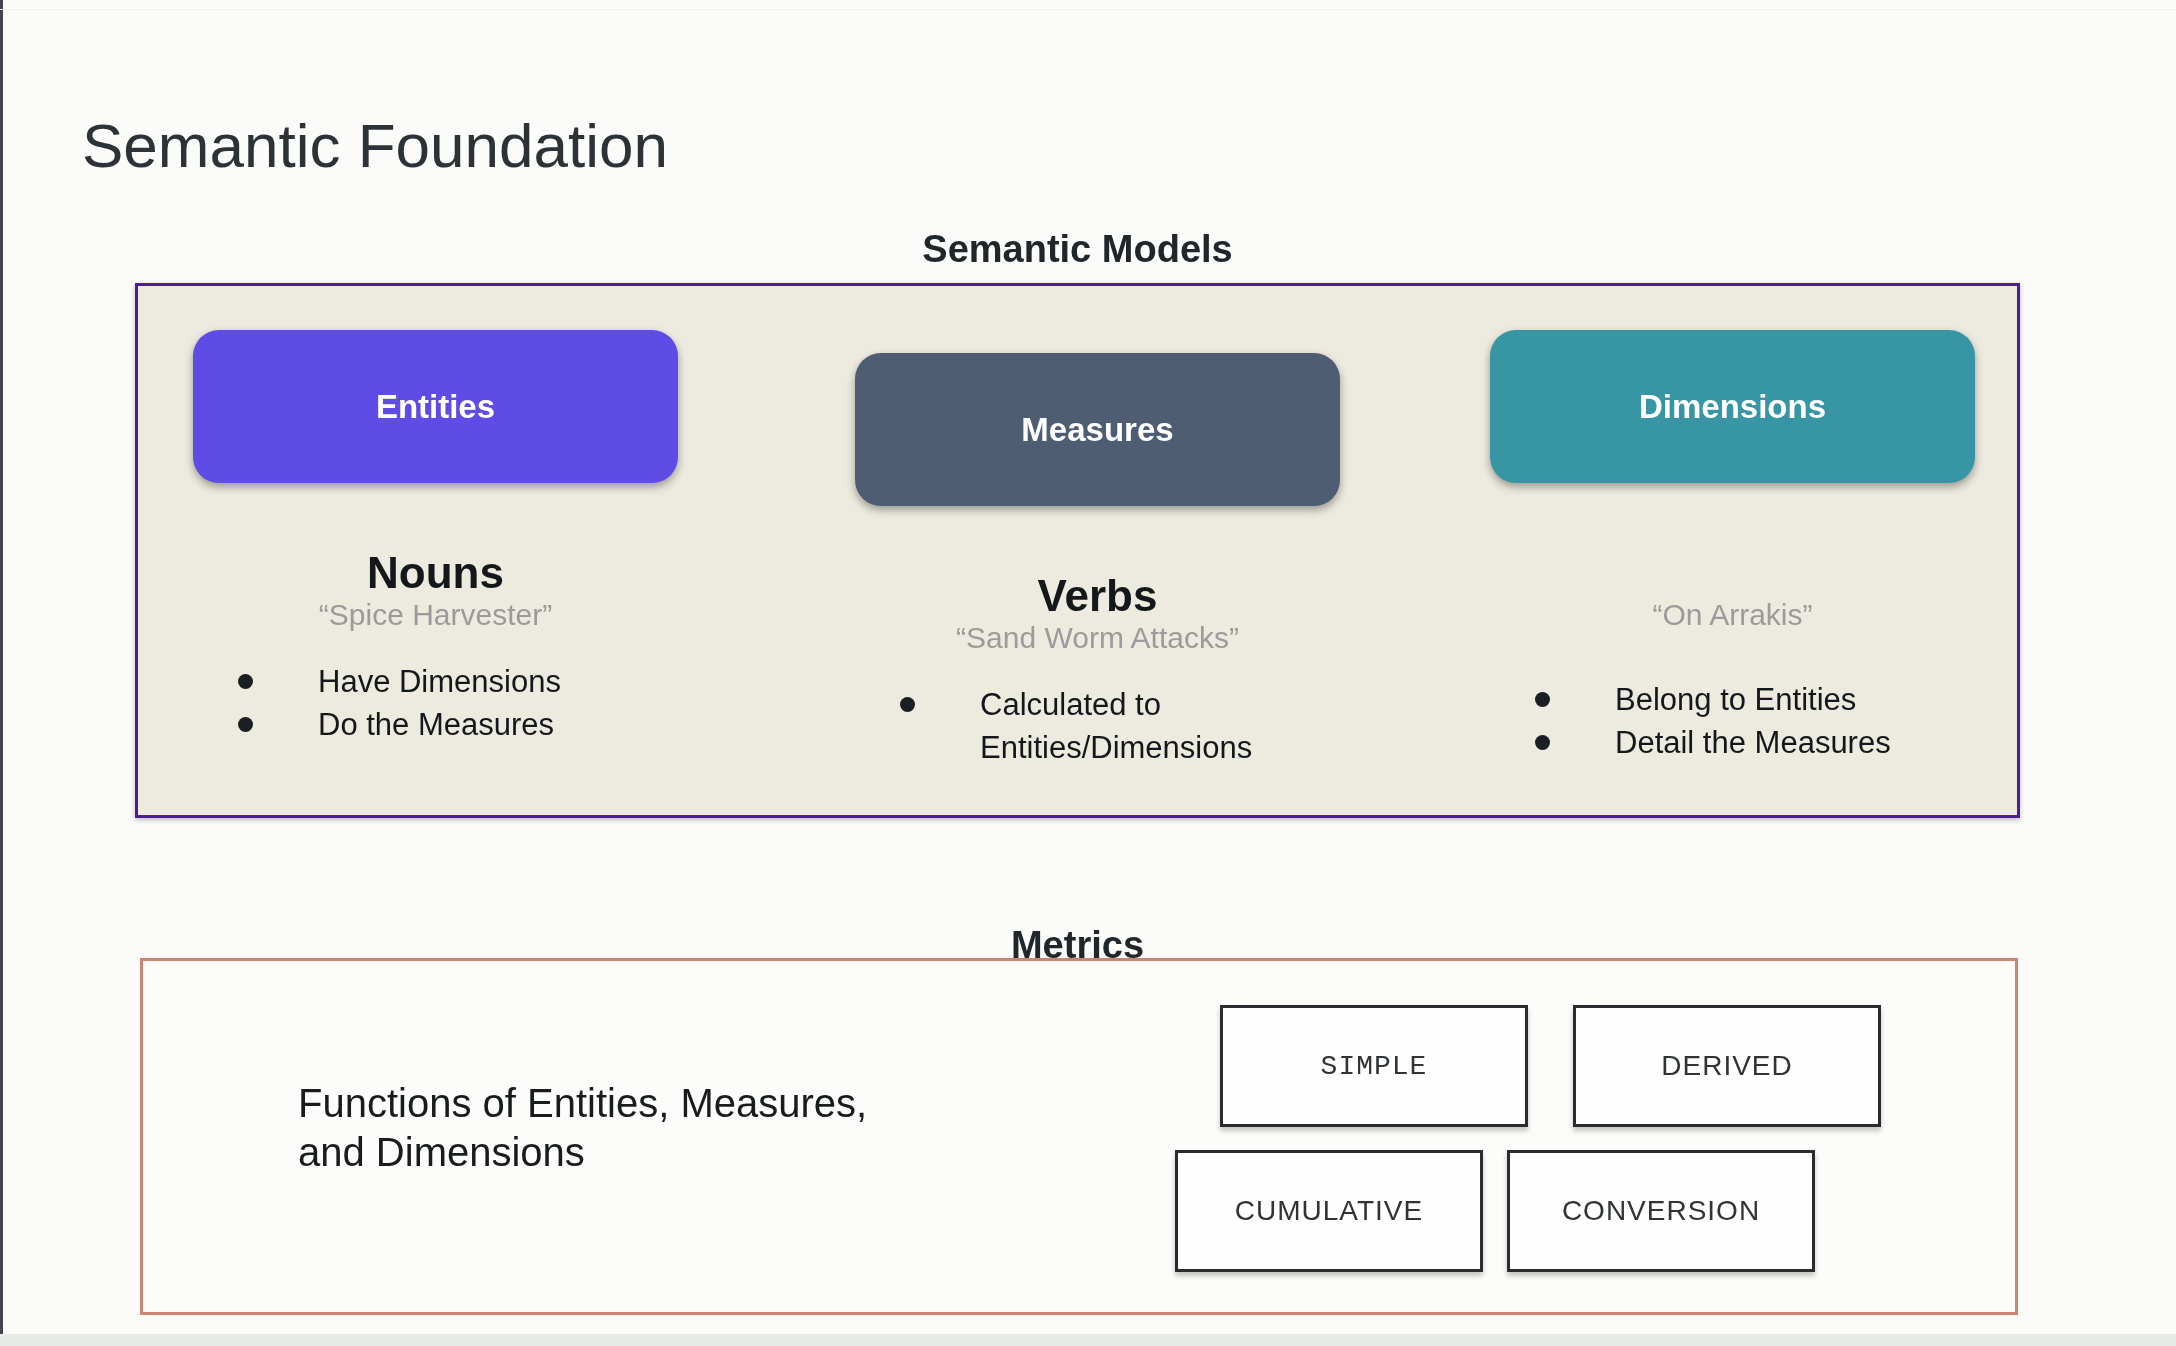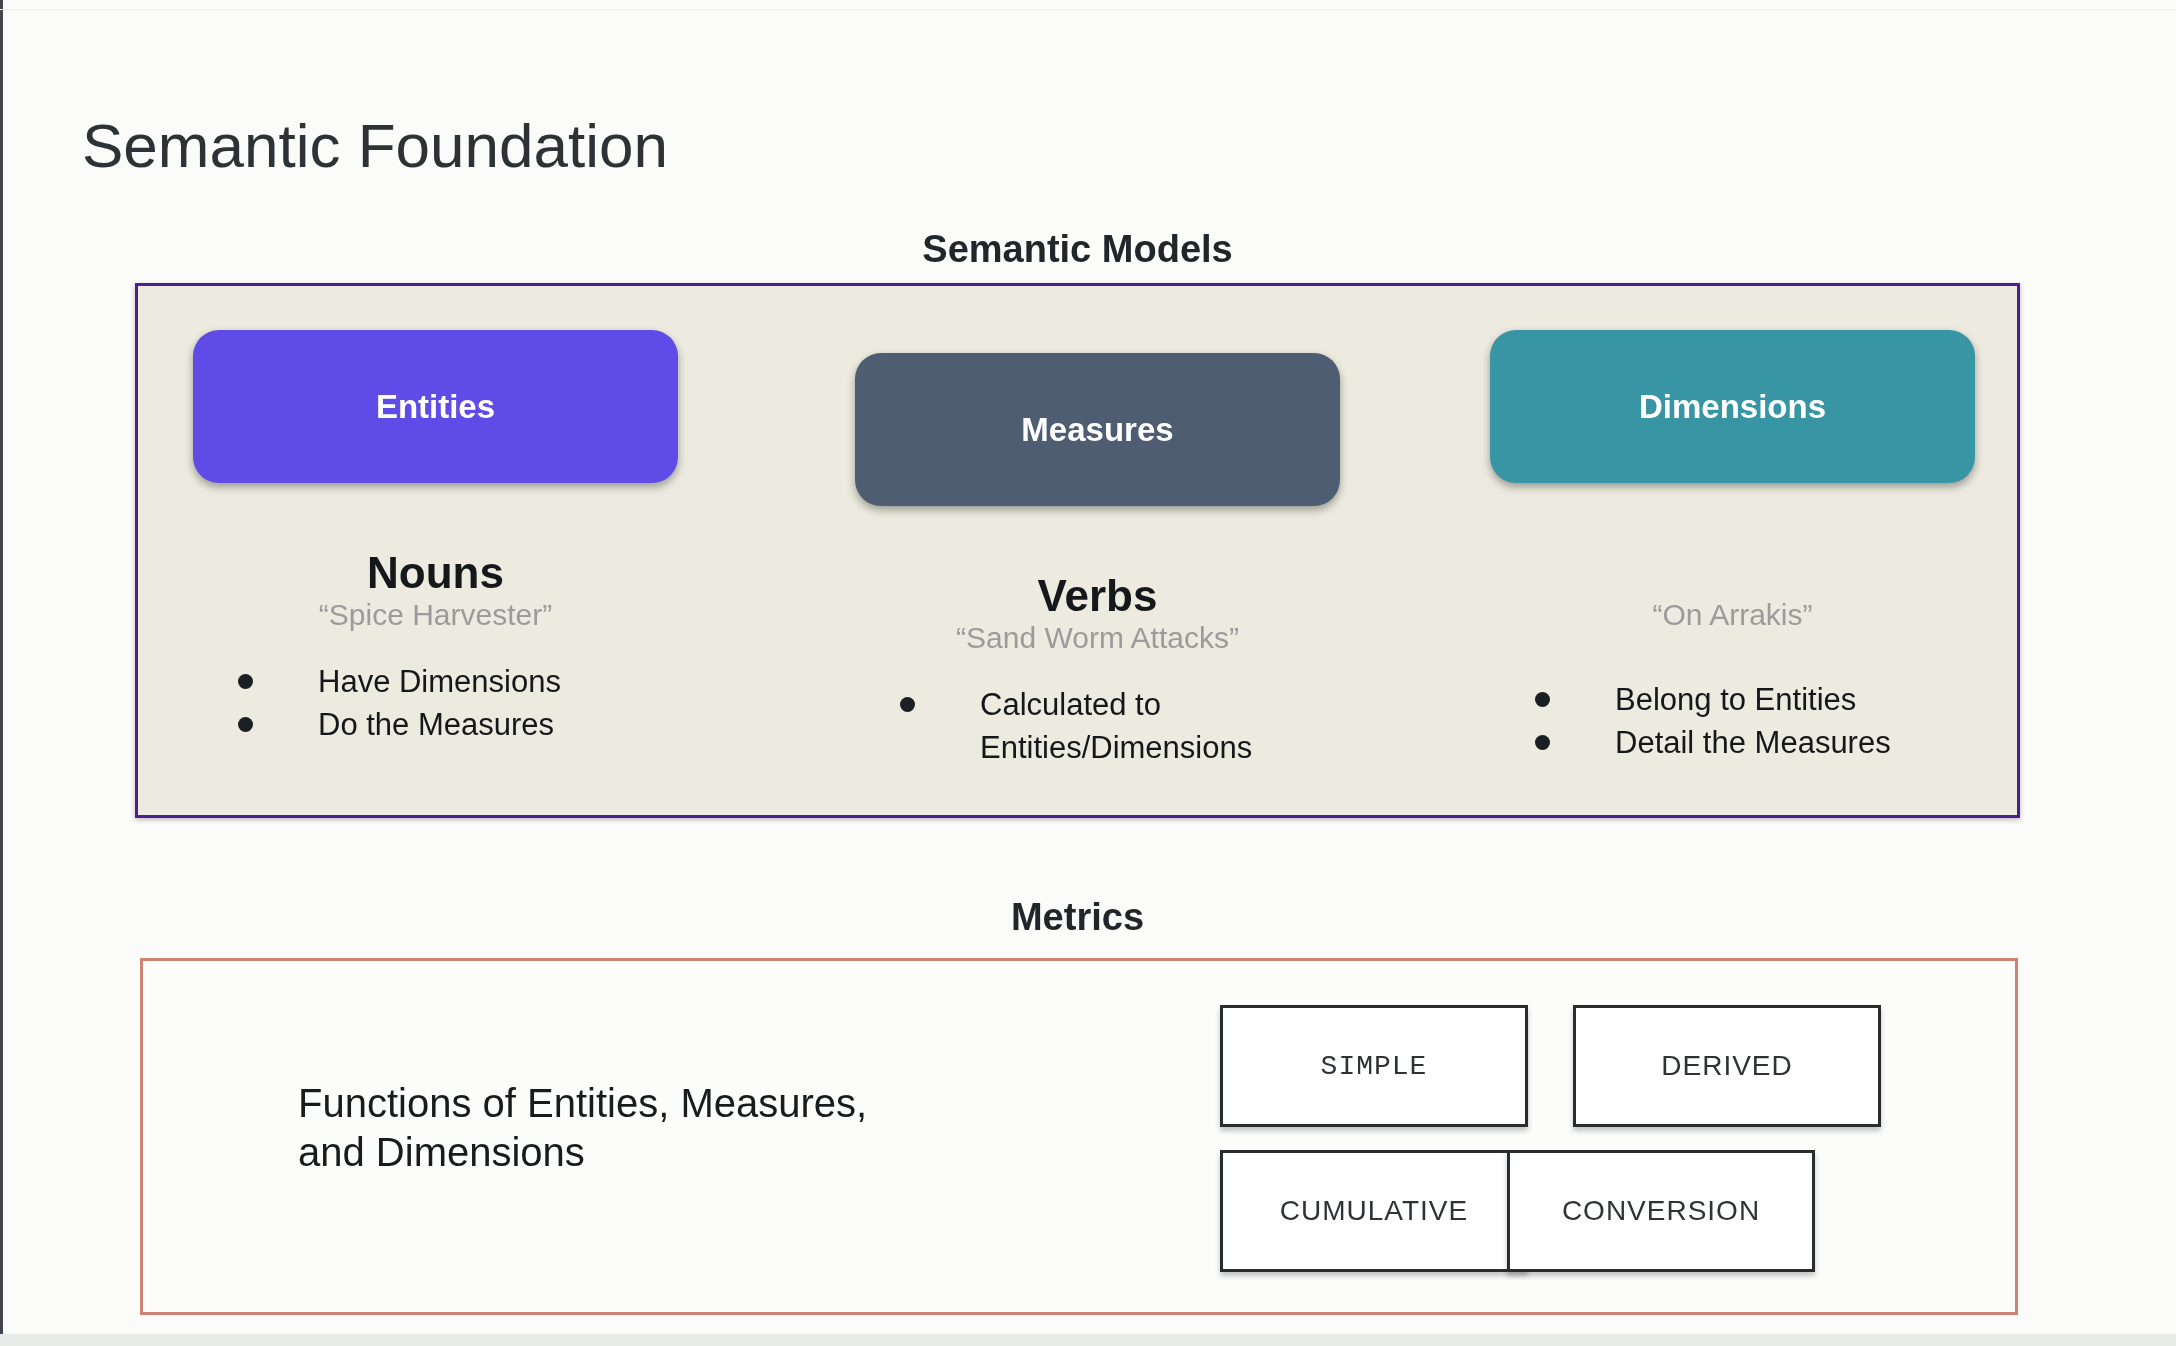--- a/index.html
+++ b/index.html
@@ -46,21 +46,21 @@
   .section-heading {
     position: absolute;
     width: 1885px;
     left: 135px;
     text-align: center;
     font-size: 38px;
     font-weight: 700;
     color: #21262b;
   }
   .heading-models { top: 228px; }
-  .heading-metrics { top: 896px; text-align: center; }
+  .heading-metrics { top: 924px; text-align: center; }
 
   .models-panel {
     position: absolute;
     left: 135px; top: 283px;
     width: 1885px; height: 535px;
     background: #edebdf;
     border: 3px solid #4c1d95;
     box-sizing: border-box;
     box-shadow: 0 2px 5px rgba(0,0,0,0.25);
   }
@@ -164,21 +164,21 @@
     display: flex;
     align-items: center;
     justify-content: center;
     font-size: 28px;
     letter-spacing: 1px;
     color: #303336;
     box-shadow: 0 4px 5px rgba(0,0,0,0.22);
   }
   .mt-0 { left: 1077px; top: 44px; font-family: Liberation Mono, monospace; }
   .mt-1 { left: 1430px; top: 44px; }
-  .mt-2 { left: 1077px; top: 189px; }
+  .mt-2 { left: 1032px; top: 189px; }
   .mt-3 { left: 1349px; top: 189px; margin-left: 15px; }
 </style>
 </head>
 <body>
 
 <div class="left-edge"></div>
 <div class="top-faint-line"></div>
 <div class="bottom-strip"></div>
 
 <h1 class="slide-title">Semantic Foundation</h1>

